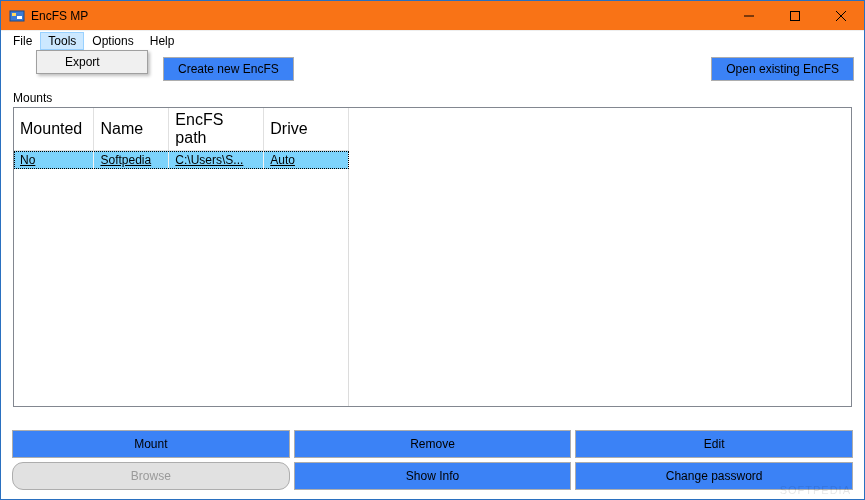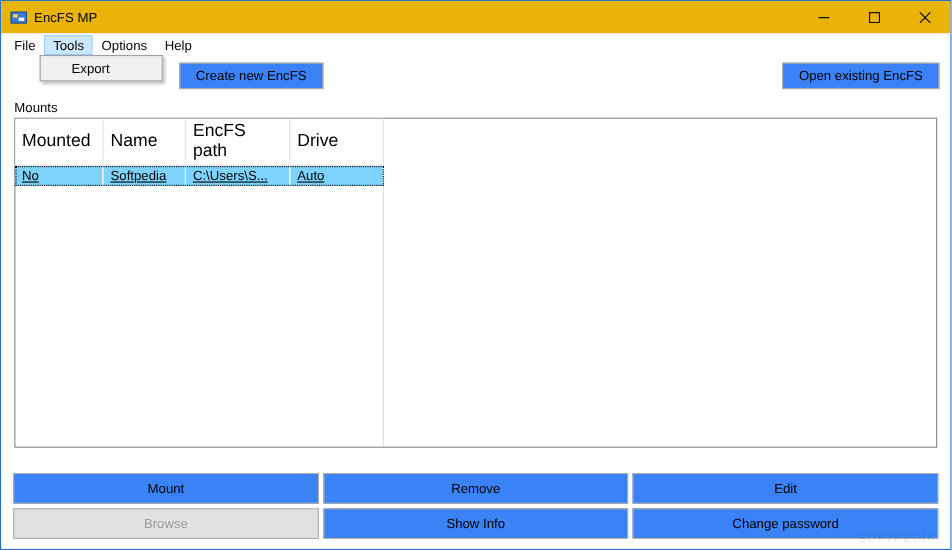--- a/index.html
+++ b/index.html
@@ -1,30 +1,30 @@
 <!DOCTYPE html>
 <html><head>
 <meta charset="utf-8">
 <style>
 * { box-sizing: border-box; margin: 0; padding: 0; }
 body { font-family: "Segoe UI", Tahoma, sans-serif; font-size: 12px; background: #fff; width: 865px; height: 500px; overflow: hidden; border: 1px solid #2a70c0; }
-.titlebar { height: 30px; display: flex; align-items: center; padding: 0 0 0 8px; background: #eab308; border-bottom: 1px solid #eee; }
+.titlebar { height: 30px; display: flex; align-items: center; padding: 0 0 0 8px; background: #f97316; border-bottom: 1px solid #eee; }
 .titlebar .app-icon { width: 16px; height: 16px; margin-right: 6px; display: inline-flex; }
 .titlebar .title { font-size: 12px; color: #000; }
 .winctrls { margin-left: auto; display: flex; }
 .winctrl { width: 46px; height: 30px; display: flex; align-items: center; justify-content: center; }
 .menubar { height: 20px; display: flex; align-items: center; padding: 0 4px; }
 .menuitem { padding: 2px 8px; cursor: default; }
 .menuitem.active { background: #cce8ff; border: 1px solid #99d1ff; padding: 1px 7px; }
 .dropdown { position: absolute; left: 36px; top: 50px; background: #f0f0f0; border: 1px solid #a0a0a0; box-shadow: 2px 2px 3px rgba(0,0,0,0.25); width: 112px; }
 .dropdown-item { padding: 4px 24px 4px 28px; cursor: default; }
 .toolbar { display: flex; align-items: center; padding: 6px 10px 10px 10px; gap: 8px; }
 .toolbar .spacer-left { width: 144px; }
 .btn { background: #3b82f6; border: 1px solid #adadad; padding: 4px 14px; font-family: inherit; font-size: 12px; cursor: default; }
-.btn.disabled { color: #9a9a9a; background: #e1e1e1; }
+.btn.disabled { color: #9a9a9a; background: #e1e1e1; border-radius: 11px; }
 .section-label { padding: 0 12px 2px 12px; }
 .table-wrap { margin: 0 12px; border: 1px solid #828790; height: 300px; background: #fff; position: relative; }
 .table-inner { width: 335px; height: 298px; border-right: 1px solid #dcdcdc; }
 table { border-collapse: collapse; width: 335px; }
 th { text-align: left; font-weight: normal; padding: 3px 6px; border-right: 1px solid #e0e0e0; border-bottom: 1px solid #e0e0e0; background: #fff; font-size: 16px; }
 td { padding: 2px 6px; border-right: 1px solid #f0f0f0; font-size: 12px; white-space: nowrap; overflow: hidden; }
 tr.selected td { background: #7dd3fc; text-decoration: underline; }
 tr.selected { outline: 1px dotted #000; outline-offset: -1px; }
 .col-mounted { width: 80px; }
 .col-name { width: 75px; }

